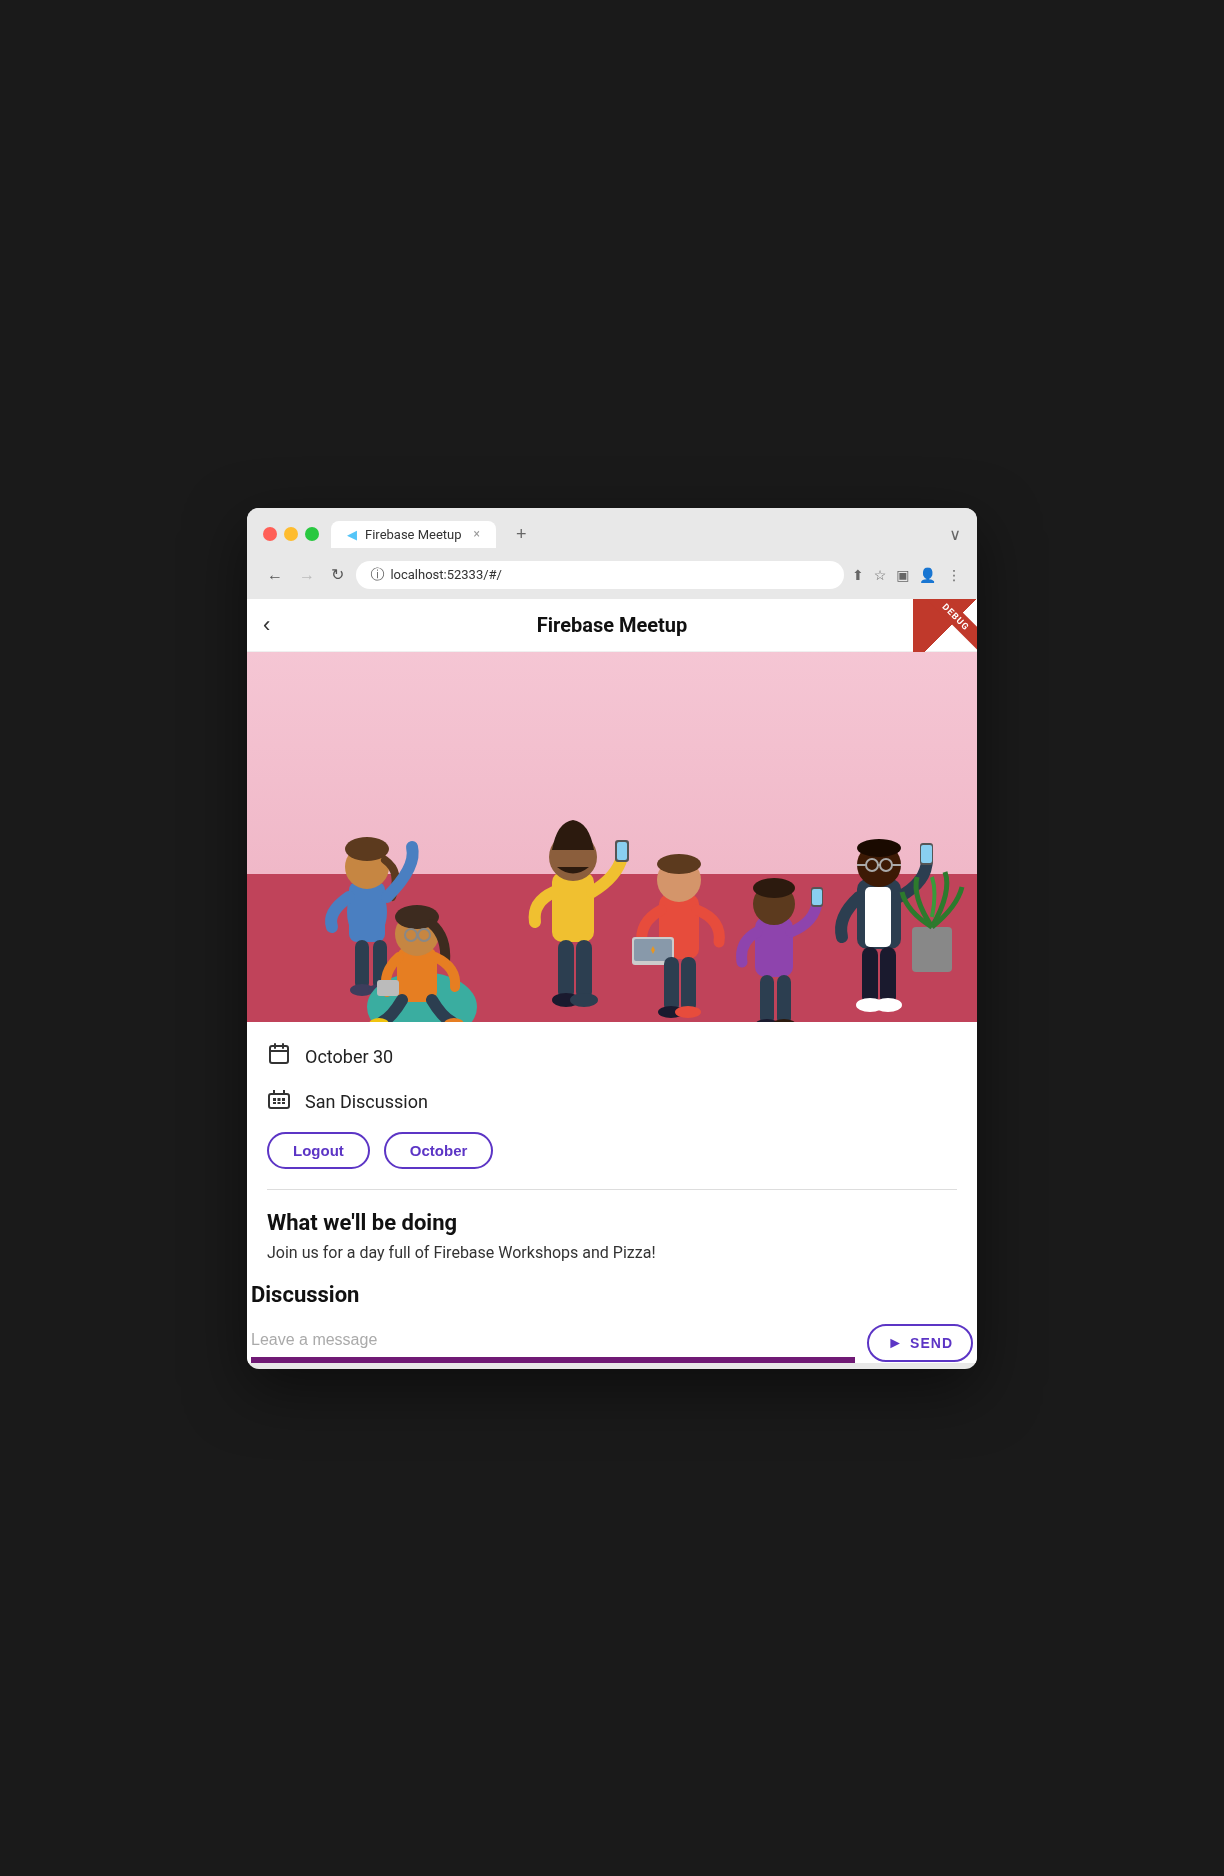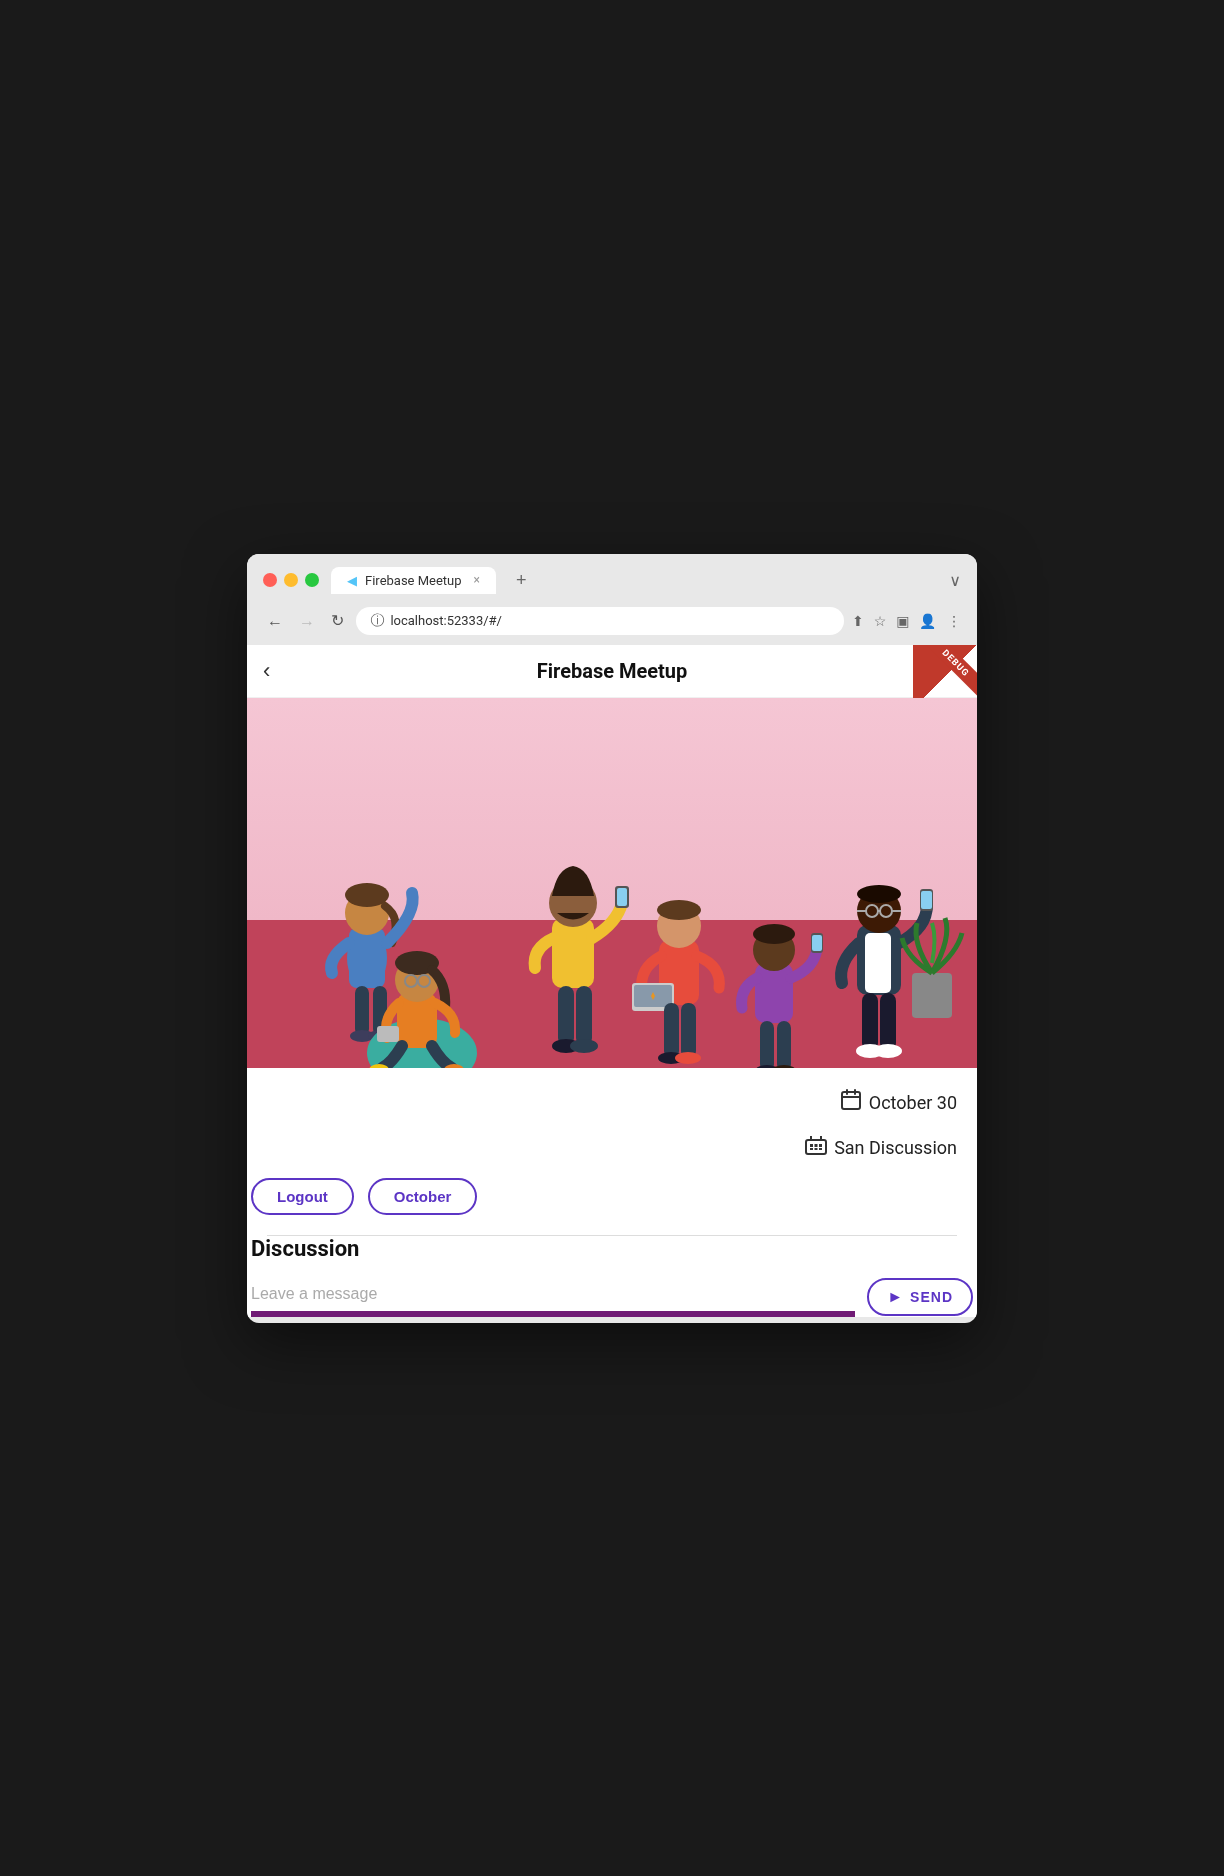--- a/index.html
+++ b/index.html
@@ -207,40 +207,39 @@
     }
 
     
     .event-details {
       padding: 20px 20px 0;
     }
 
     .detail-row {
       display: flex;
       align-items: center;
-      gap: 6px;
+      gap: 14px;
       margin-bottom: 16px;
-      justify-content: flex-end;
     }
 
     .detail-icon {
       font-size: 22px;
       color: #333;
     }
 
     .detail-text {
       font-size: 18px;
       color: #222;
     }
 
     .action-buttons {
       display: flex;
       gap: 14px;
       margin-bottom: 20px;
-      padding: 0 4px;
+      padding: 0 20px;
     }
 
     .outline-btn {
       border: 2px solid #5c35c5;
       color: #5c35c5;
       background: white;
       border-radius: 30px;
       padding: 8px 24px;
       font-size: 15px;
       font-weight: 600;
@@ -571,20 +570,24 @@
       </div>
     </div>
 
     <div class="action-buttons">
       <button class="outline-btn">Logout</button>
       <button class="outline-btn">October</button>
     </div>
 
     <div class="divider"></div>
 
+    <div class="content-section">
+      <h2 class="section-heading">What we'll be doing</h2>
+      <p class="section-text">Join us for a day full of Firebase Workshops and Pizza!</p>
+    </div>
 
     <div class="discussion-section">
       <h2 class="discussion-heading">Discussion</h2>
 
       <div class="message-input-row">
         <input type="text" class="message-input" placeholder="Leave a message" style="">
         <button class="send-btn">
           <span style="font-size:16px;">►</span>
           <span>SEND</span>
         </button>

